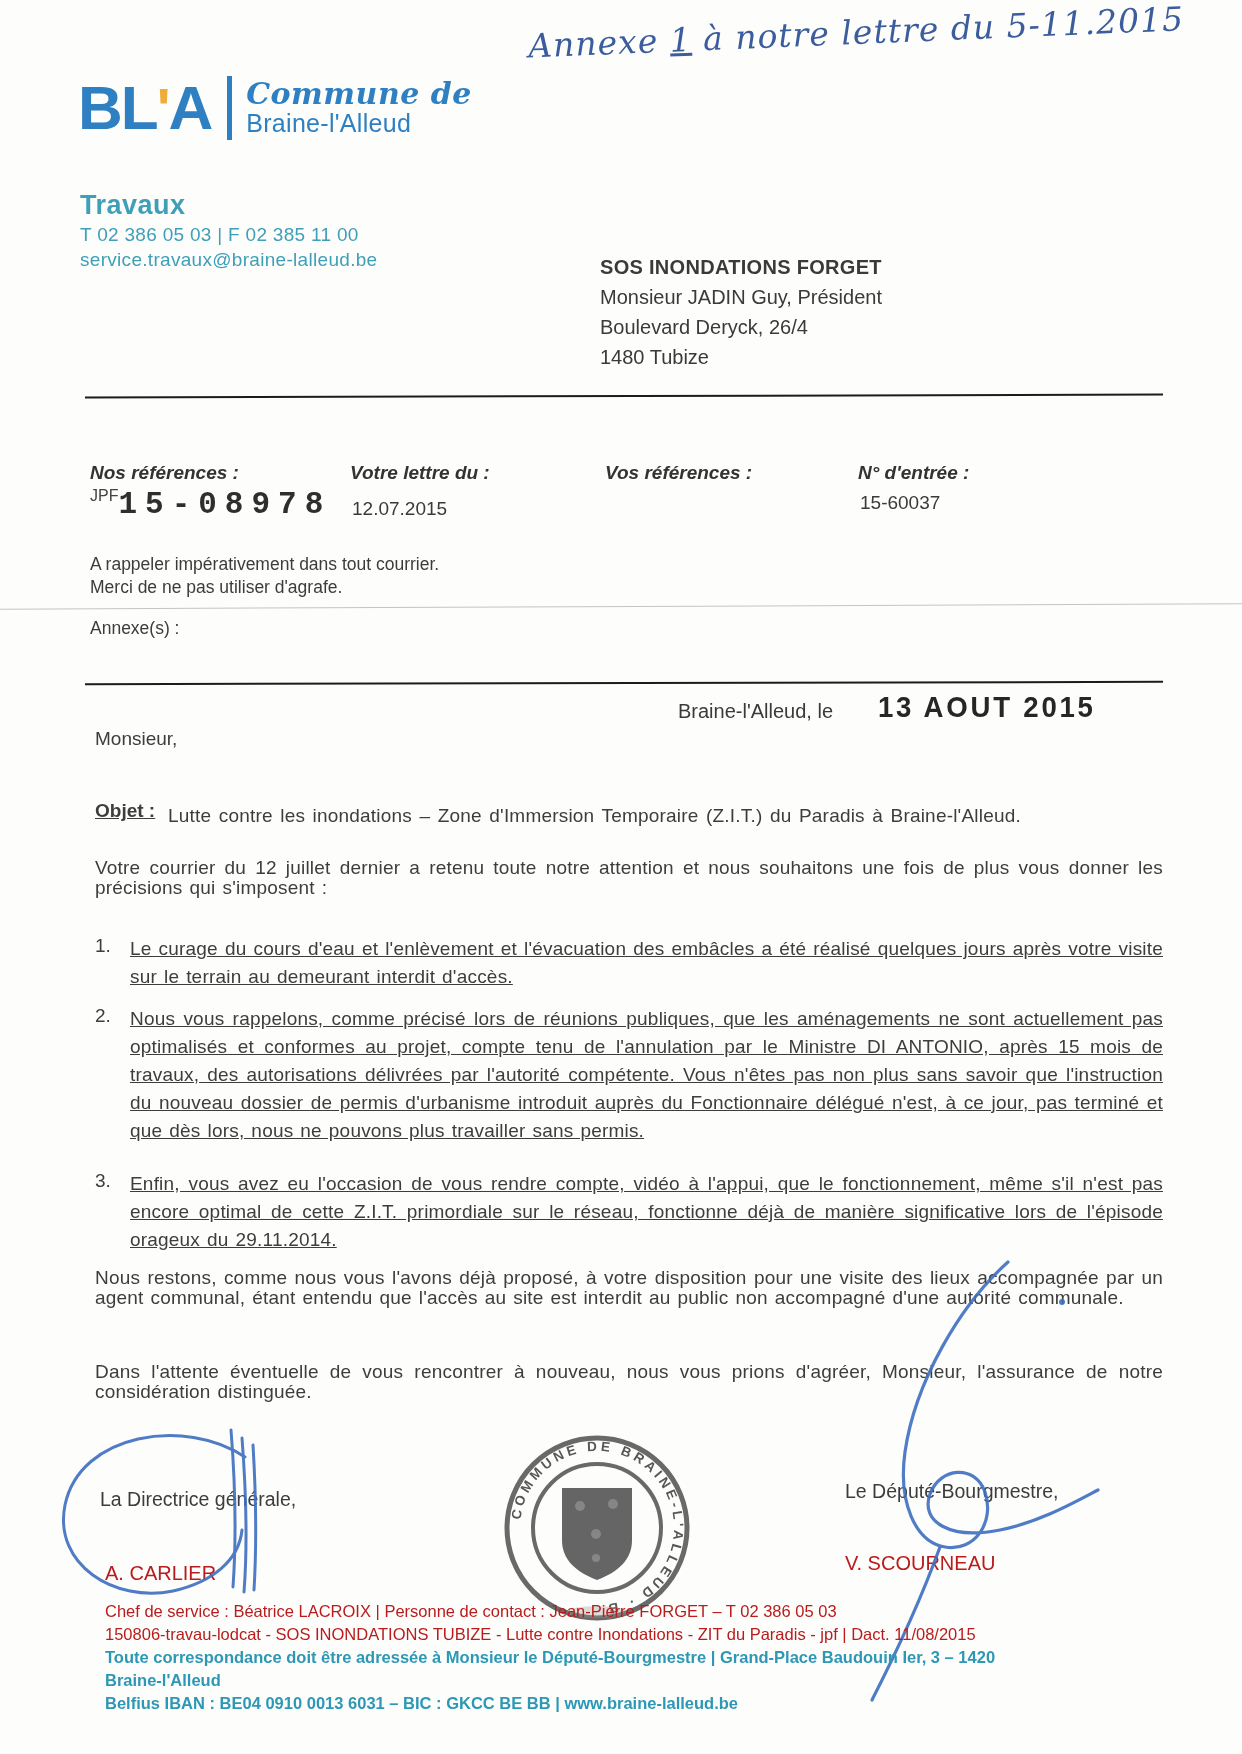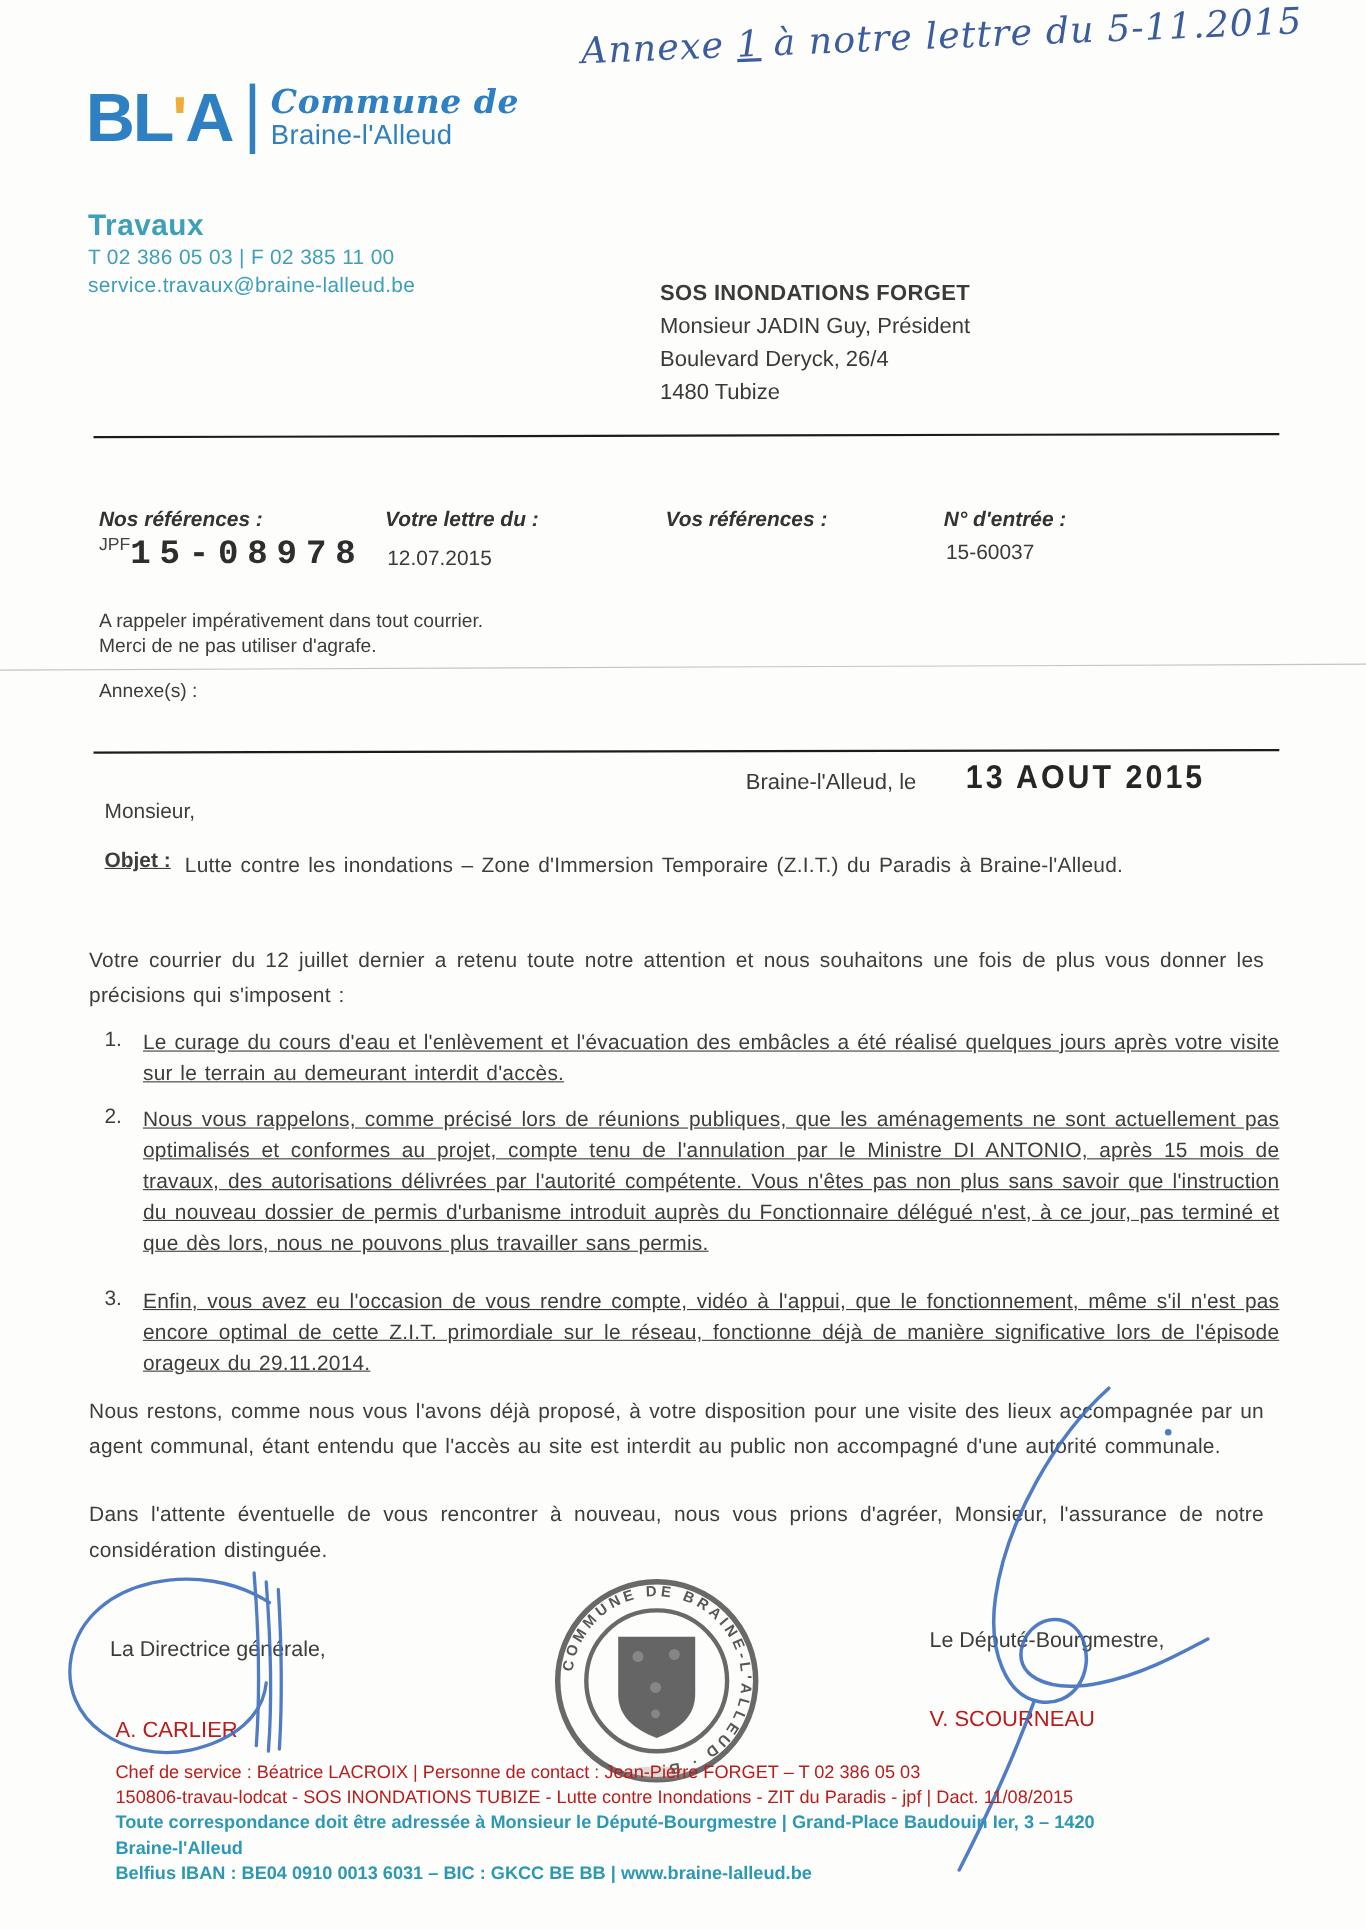--- a/index.html
+++ b/index.html
@@ -54,31 +54,31 @@
   .annex{position:absolute;left:90px;top:618px;font-size:17.5px;color:#3c3c3c;}
   
   .dateline{position:absolute;left:678px;top:700px;font-size:20px;color:#3a3a3a;white-space:nowrap;}
   .date-stamp{
     position:absolute;left:878px;top:690px;font-size:30px;font-weight:bold;
     color:#262626;letter-spacing:3px;transform:scaleX(0.92);transform-origin:left;
     white-space:nowrap;font-family:"Liberation Sans",sans-serif;
   }
   
   .salutation{position:absolute;left:95px;top:728px;font-size:19px;}
-  .subject{position:absolute;left:95px;top:772px;width:1068px;}
+  .subject{position:absolute;left:95px;top:800px;width:1068px;}
   .subject-label{
     position:absolute;left:0;top:0;font-size:19px;font-weight:bold;
     text-decoration:underline;color:#3d3d3d;
   }
   .subject-text{
     margin-left:73px;font-size:19px;line-height:31px;text-align:justify;
     letter-spacing:0.2px;word-spacing:2px;color:#3d3d3d;
   }
   .para{
-    position:absolute;left:81px;width:1068px;font-size:19px;line-height:32px;
+    position:absolute;left:95px;width:1068px;font-size:19px;line-height:20px;
     text-align:justify;letter-spacing:0.2px;word-spacing:1.5px;color:#3d3d3d;
   }
   .p-intro{top:858px;}
   .p-close1{top:1268px;}
   .p-close2{top:1362px;}
   .list-item{position:absolute;left:95px;width:1068px;}
   .li-1{top:935px;}
   .li-2{top:1005px;}
   .li-3{top:1170px;}
   .list-item .num{position:absolute;left:0;top:0;font-size:19px;}

